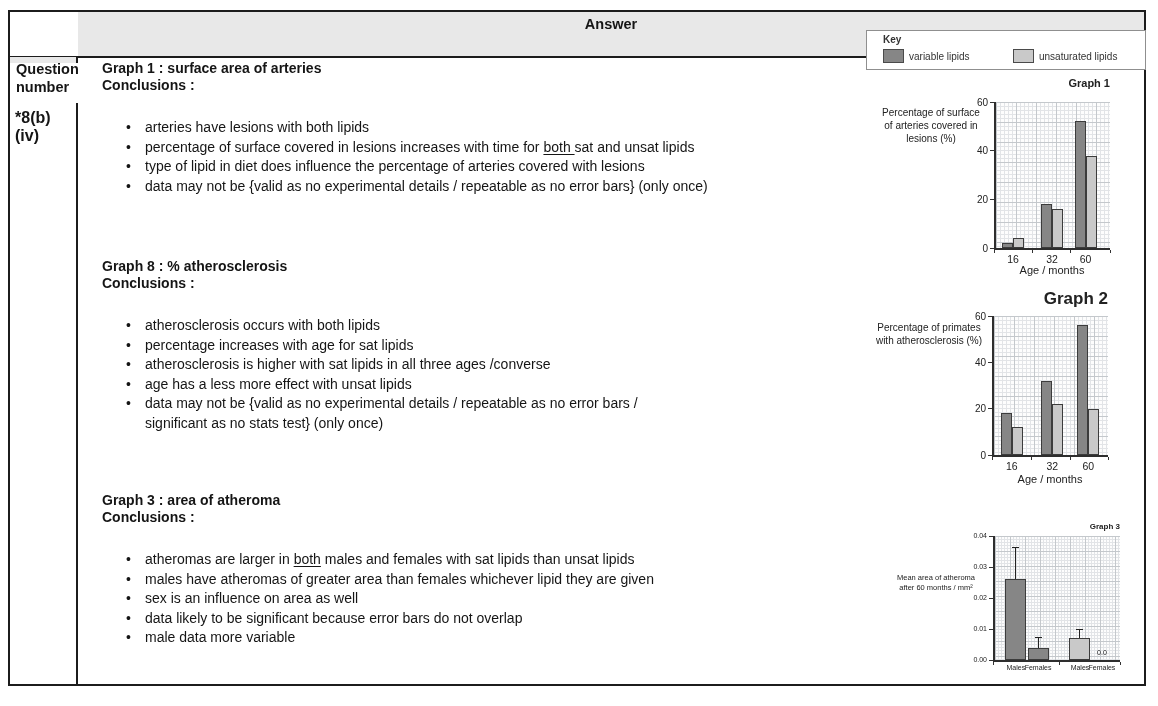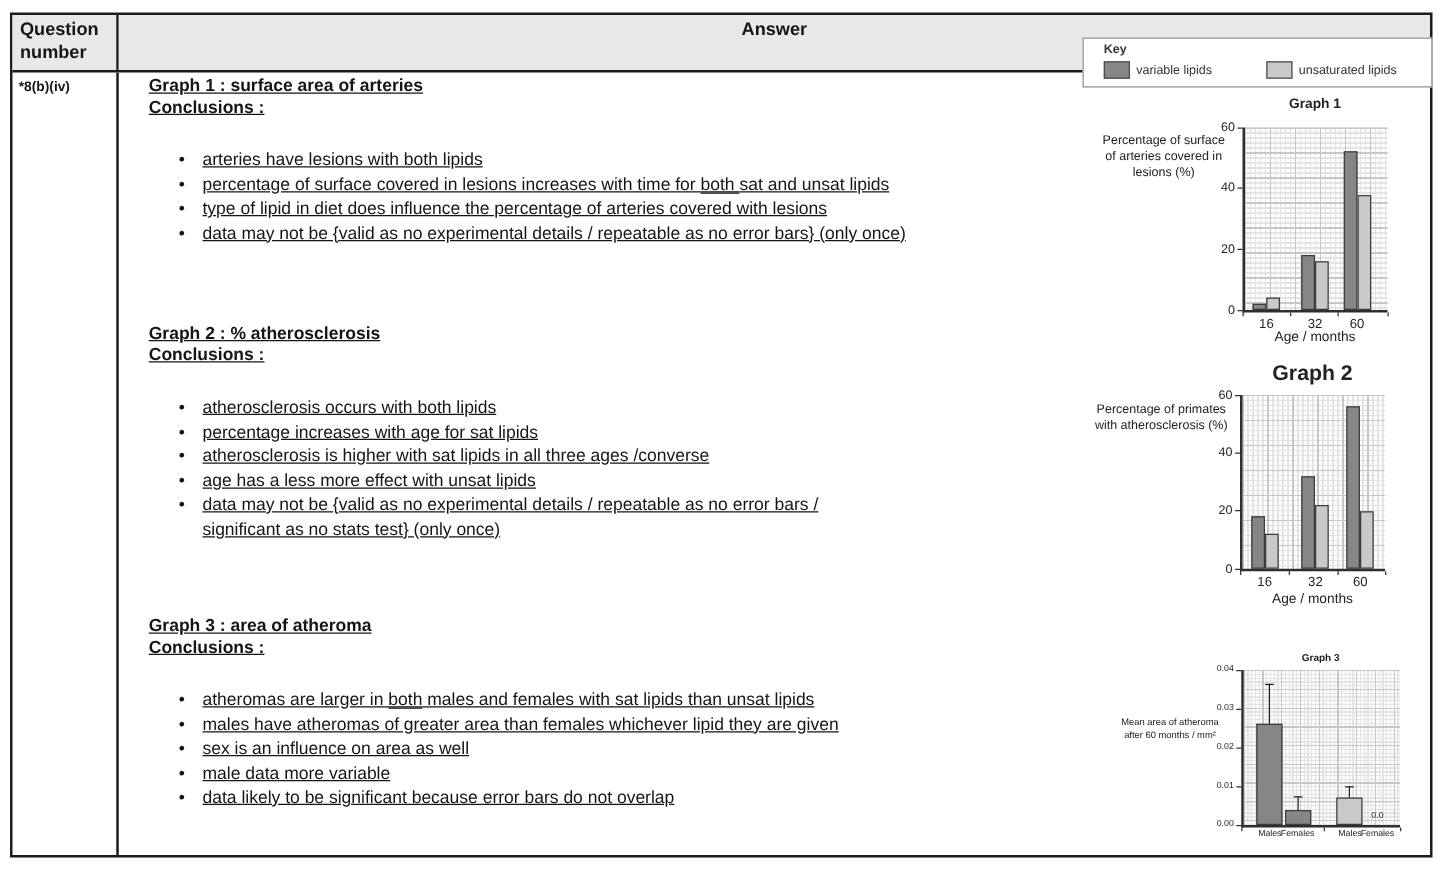--- a/index.html
+++ b/index.html
@@ -10,26 +10,26 @@
   }
   
   .mstable{
     position:absolute;left:8px;top:10px;width:1138px;height:676px;
     border:2px solid #1c1c1c;box-sizing:border-box;background:#fff;
     display:flex;flex-direction:column;
   }
   .row{display:flex;}
   .row.head{height:44px;border-bottom:2px solid #1c1c1c;flex:none;}
   .row.bodyrow{flex:1;}
-  .qcol{width:85px;flex:none;border-right:2px solid #1c1c1c;box-sizing:border-box;}
+  .qcol{width:68px;flex:none;border-right:2px solid #1c1c1c;box-sizing:border-box;margin-top:45px;}
   .qhead{background:#e8e8e8;font-weight:bold;font-size:14.5px;line-height:18px;padding:3px 6px;}
   .ahead{flex:1;background:#e8e8e8;font-weight:bold;font-size:14.5px;
          display:flex;justify-content:center;padding-top:4px;}
-  .qcell{font-weight:bold;font-size:11px;padding:6px 5px;}
-  .acell{flex:1;position:relative;padding:0 2px 0 24px;box-sizing:border-box;text-decoration:underline;}
+  .qcell{font-weight:bold;font-size:16px;padding:6px 5px;}
+  .acell{flex:1;position:relative;padding:0 2px 0 24px;box-sizing:border-box;}
   .text-col{width:732px;}
   .sec-h{font-weight:bold;font-size:14px;line-height:17px;}
   #sec1{margin-top:2px;}
   #sec2{margin-top:62px;}
   #sec3{margin-top:59px;}
   ul.bullets{margin:24px 0 0 0;padding:0;list-style:none;}
   ul.bullets li{
     position:relative;padding-left:43px;font-size:14px;line-height:19.5px;
   }
   ul.bullets li::before{
@@ -48,21 +48,21 @@
   .swatch.sat{left:16px;top:18px;}
   .swatch.unsat{left:146px;top:18px;}
   .key-text{position:absolute;top:20px;}
   .key-text.sat{left:42px;}
   .key-text.unsat{left:172px;}
   
   .chart{position:absolute;z-index:5;color:#222;}
   #chart1{left:858px;top:72px;width:296px;height:212px;}
   #chart2{left:858px;top:284px;width:296px;height:206px;}
   #chart3{left:858px;top:516px;width:296px;height:172px;}
-  .c-title{position:absolute;font-weight:bold;text-align:center;}
+  .c-title{position:absolute;font-weight:bold;text-align:right;}
   #chart1 .c-title{left:136px;top:5px;width:116px;font-size:11px;}
   #chart2 .c-title{left:134px;top:5px;width:116px;font-size:17px;}
   #chart3 .c-title{left:135px;top:6px;width:127px;font-size:8px;}
   .c-ylabel{position:absolute;text-align:center;}
   #chart1 .c-ylabel{left:14px;top:34px;width:118px;font-size:10px;line-height:13px;}
   #chart2 .c-ylabel{left:12px;top:37px;width:118px;font-size:10px;line-height:13px;}
   #chart3 .c-ylabel{left:25px;top:57px;width:106px;font-size:7.5px;line-height:9.5px;}
   .c-xlabel{position:absolute;text-align:center;}
   #chart1 .c-xlabel{left:136px;top:192px;width:116px;font-size:11px;}
   #chart2 .c-xlabel{left:134px;top:189px;width:116px;font-size:11px;}
@@ -113,41 +113,41 @@
           <div class="sec-h">Conclusions :</div>
           <ul class="bullets">
             <li><span>arteries have lesions with both lipids</span></li>
             <li><span>percentage of surface covered in lesions increases with time for </span><span class="u">both </span><span>sat and unsat lipids</span></li>
             <li><span>type of lipid in diet does influence the percentage of arteries covered with lesions</span></li>
             <li><span>data may not be {valid as no experimental details / repeatable as no error bars} (only once)</span></li>
           </ul>
         </div>
 
         <div class="section" id="sec2">
-          <div class="sec-h">Graph 2 : % atherosclerosis</div>
+          <div class="sec-h">Graph 8 : % atherosclerosis</div>
           <div class="sec-h">Conclusions :</div>
           <ul class="bullets">
             <li><span>atherosclerosis occurs with both lipids</span></li>
             <li><span>percentage increases with age for sat lipids</span></li>
             <li><span>atherosclerosis is higher with sat lipids in all three ages /converse</span></li>
             <li><span>age has a less more effect with unsat lipids</span></li>
             <li><span>data may not be {valid as no experimental details / repeatable as no error bars /
 significant as no stats test} (only once)</span></li>
           </ul>
         </div>
 
         <div class="section" id="sec3">
           <div class="sec-h">Graph 3 : area of atheroma</div>
           <div class="sec-h">Conclusions :</div>
           <ul class="bullets">
             <li><span>atheromas are larger in </span><span class="u">both</span><span> males and females with sat lipids than unsat lipids</span></li>
             <li><span>males have atheromas of greater area than females whichever lipid they are given</span></li>
             <li><span>sex is an influence on area as well</span></li>
+            <li><span>data likely to be significant because error bars do not overlap</span></li>
             <li><span>male data more variable</span></li>
-            <li><span>data likely to be significant because error bars do not overlap</span></li>
           </ul>
         </div>
 
       </div>
     </div>
   </div>
 </div>
 
 <div class="keybox">
   <div class="key-title">Key</div>

